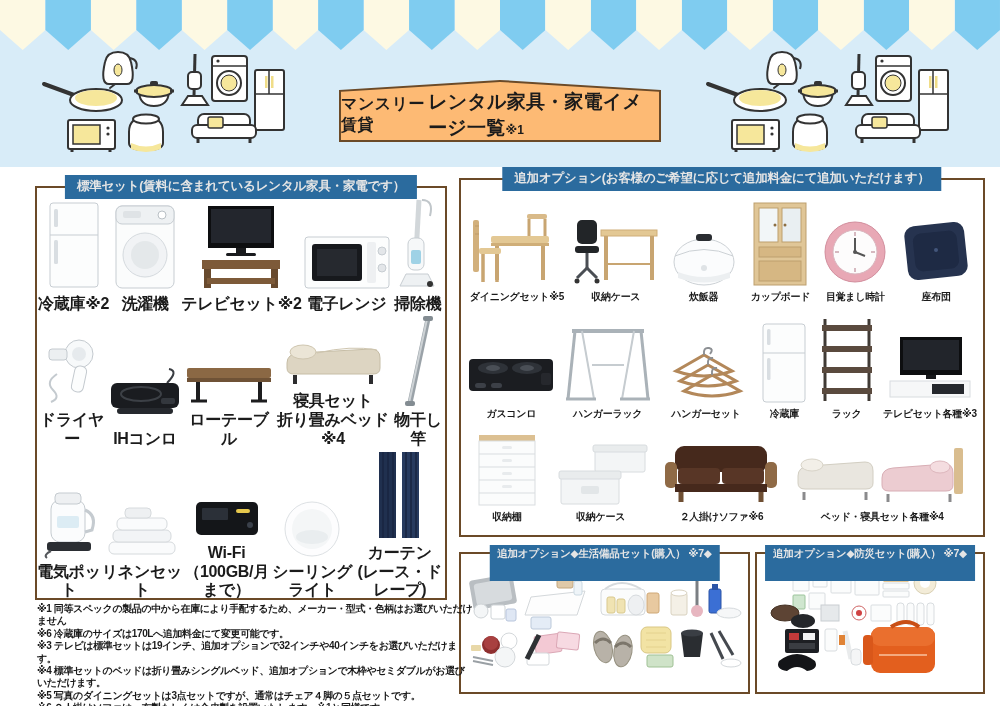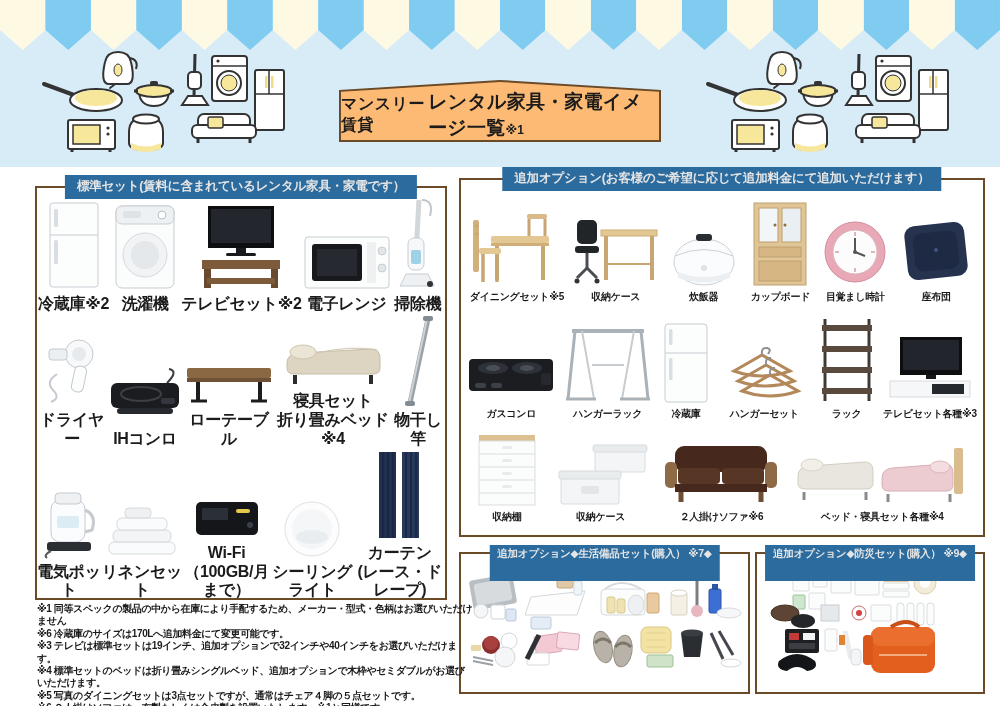--- a/index.html
+++ b/index.html
@@ -529,45 +529,45 @@
               <line x1="72" y1="10" x2="60" y2="78" stroke="#c6ccd0" stroke-width="2"></line>
               <line x1="4" y1="78" x2="34" y2="78" stroke="#aab2b8" stroke-width="3"></line>
               <line x1="58" y1="78" x2="88" y2="78" stroke="#aab2b8" stroke-width="3"></line>
               <line x1="30" y1="44" x2="62" y2="44" stroke="#c6ccd0" stroke-width="2"></line>
             </svg>
         </div>
         <div class="lbl lbl-sm">ハンガーラック</div>
       </div>
       <div class="cell">
         <div class="ph">
-          <svg width="52" height="84" viewBox="0 0 52 84">
-              <rect x="5" y="3" width="42" height="78" rx="3" fill="#fcfdfd" stroke="#c7cdd2"></rect>
-              <line x1="5" y1="32" x2="47" y2="32" stroke="#c7cdd2"></line>
-              <rect x="9" y="8" width="3.5" height="16" rx="1.5" fill="#d9dee2"></rect>
-              <rect x="9" y="37" width="3.5" height="22" rx="1.5" fill="#d9dee2"></rect>
-            </svg>
-        </div>
-        <div class="lbl lbl-sm">冷蔵庫</div>
-      </div>
-      <div class="cell">
-        <div class="ph">
           <svg width="92" height="64" viewBox="0 0 92 64">
               <g fill="none" stroke="#b3885a" stroke-width="3">
                 <path d="M16 30 L44 14 L72 30 Q44 40 16 30 Z"></path>
                 <path d="M20 40 L48 24 L76 40 Q48 50 20 40 Z"></path>
                 <path d="M24 50 L52 34 L80 50 Q52 60 24 50 Z"></path>
               </g>
               <g fill="none" stroke="#8c8f93" stroke-width="2">
                 <path d="M44 14 q-1 -8 5 -7 q5 1 1 6"></path>
                 <path d="M48 24 q-1 -8 5 -7"></path>
                 <path d="M52 34 q-1 -8 5 -7"></path>
               </g>
             </svg>
         </div>
         <div class="lbl lbl-sm">ハンガーセット</div>
+      </div>
+      <div class="cell">
+        <div class="ph">
+          <svg width="52" height="84" viewBox="0 0 52 84">
+              <rect x="5" y="3" width="42" height="78" rx="3" fill="#fcfdfd" stroke="#c7cdd2"></rect>
+              <line x1="5" y1="32" x2="47" y2="32" stroke="#c7cdd2"></line>
+              <rect x="9" y="8" width="3.5" height="16" rx="1.5" fill="#d9dee2"></rect>
+              <rect x="9" y="37" width="3.5" height="22" rx="1.5" fill="#d9dee2"></rect>
+            </svg>
+        </div>
+        <div class="lbl lbl-sm">冷蔵庫</div>
       </div>
       <div class="cell">
         <div class="ph">
           <svg width="60" height="90" viewBox="0 0 60 90">
               <line x1="8" y1="4" x2="8" y2="86" stroke="#403a35" stroke-width="3"></line>
               <line x1="52" y1="4" x2="52" y2="86" stroke="#403a35" stroke-width="3"></line>
               <g fill="#5a4a3e">
                 <rect x="5" y="10" width="50" height="6"></rect>
                 <rect x="5" y="31" width="50" height="6"></rect>
                 <rect x="5" y="52" width="50" height="6"></rect>
@@ -722,21 +722,21 @@
           <ellipse cx="227" cy="64" rx="11" ry="3.5" fill="#3a3e44"></ellipse>
           <line x1="246" y1="64" x2="258" y2="90" stroke="#45494f" stroke-width="3"></line>
           <line x1="254" y1="62" x2="268" y2="86" stroke="#45494f" stroke-width="3"></line>
           <ellipse cx="266" cy="94" rx="10" ry="4" fill="#fff" stroke="#d4d8db"></ellipse>
         </g>
     </svg>
   </div>
 </div>
 
 <div class="abs frame" style="left:755px;top:552px;width:230px;height:142px;">
-  <div class="bar bar-sm">追加オプション◆防災セット(購入） ※9◆</div>
+  <div class="bar bar-sm">追加オプション◆防災セット(購入） ※7◆</div>
   <div class="collage">
     <svg width="214" height="112" viewBox="0 0 214 112">
       <g stroke="#d9dde0" fill="#fbfcfc">
           <rect x="30" y="4" width="16" height="20" rx="1"></rect>
           <rect x="50" y="2" width="14" height="18" rx="1"></rect>
           <rect x="68" y="4" width="20" height="22" rx="1"></rect>
           <rect x="92" y="2" width="24" height="26" rx="1"></rect>
           <rect x="120" y="4" width="26" height="10" rx="1" fill="#f0b24a" stroke="#d1912b"></rect>
           <rect x="120" y="16" width="26" height="6" rx="1"></rect>
           <rect x="120" y="24" width="26" height="6" rx="1"></rect>

